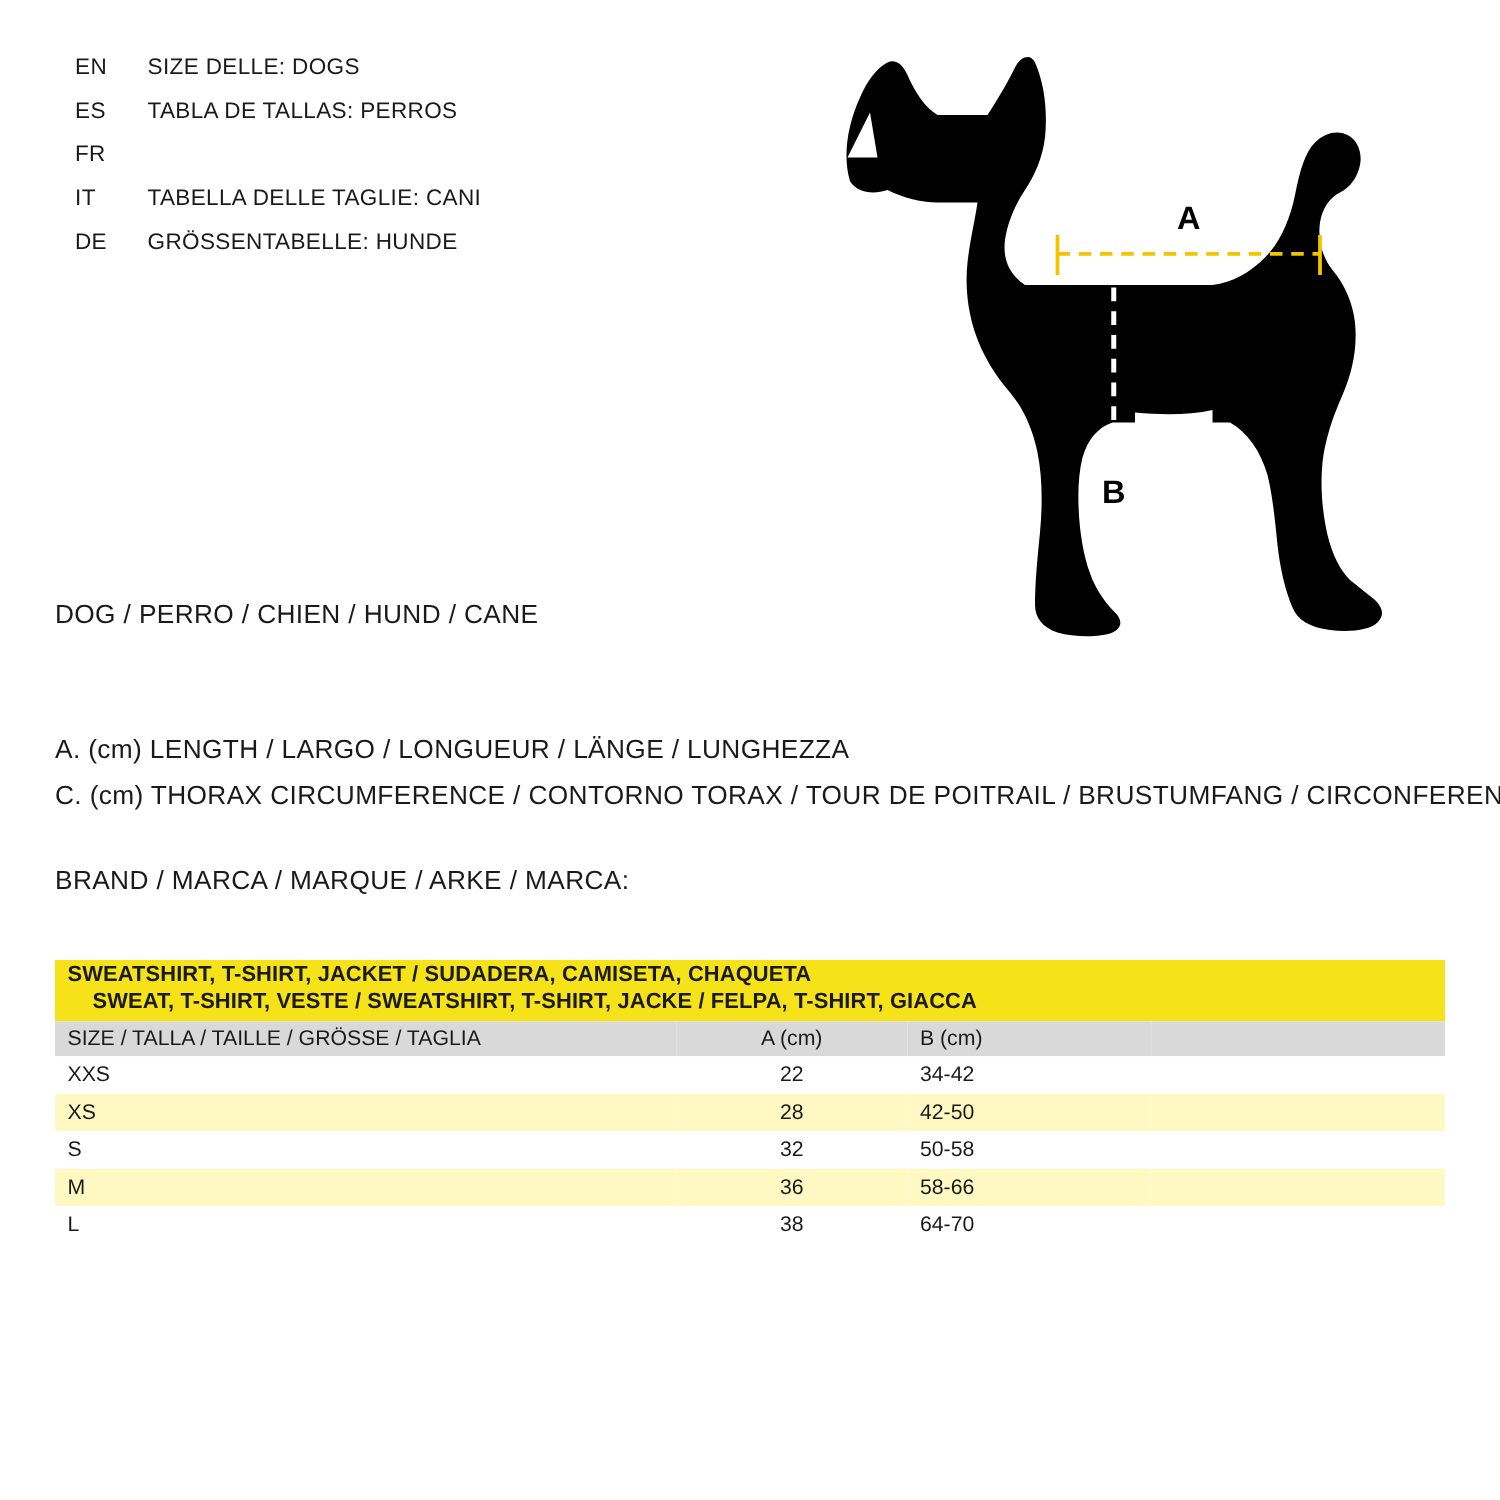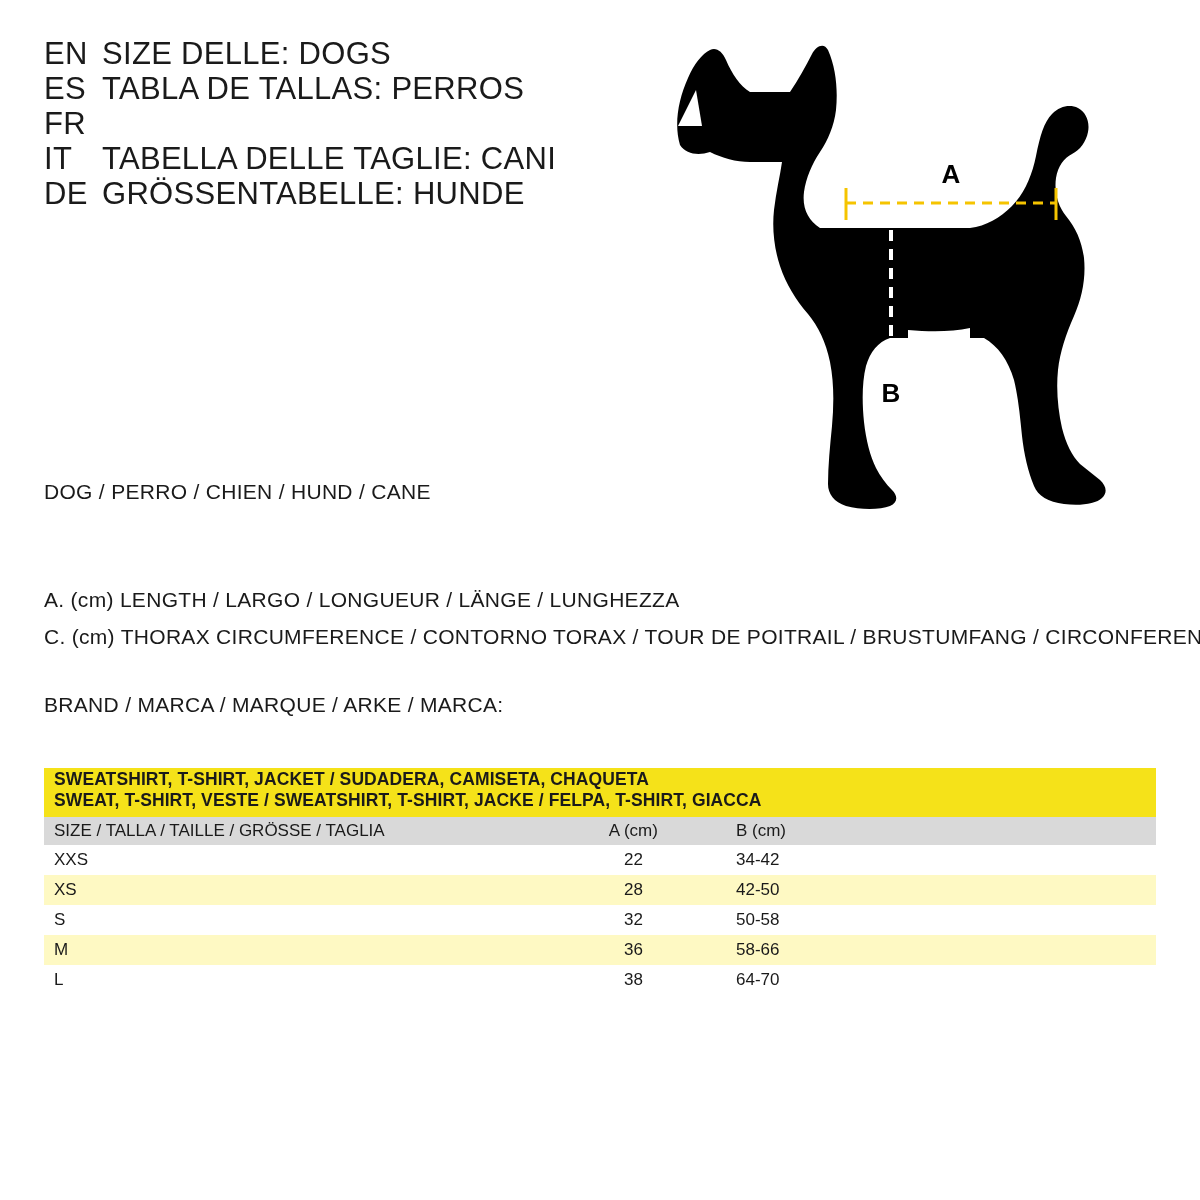--- a/index.html
+++ b/index.html
@@ -19,24 +19,25 @@
   
   .lang-block {
     position: absolute;
     left: 44px;
     top: 36px;
     width: 560px;
   }
   .lang-row {
     display: flex;
     align-items: baseline;
-    font-size: 31px;
+    font-size: 18px;
     line-height: 35px;
     letter-spacing: 0.3px;
     white-space: nowrap;
+    margin-left: 16px;
   }
   .lang-code {
     width: 58px;
     flex: 0 0 58px;
   }
   .lang-text {
     flex: 1 1 auto;
   }
 
   
@@ -79,21 +80,21 @@
     text-align: left;
   }
   .title-band td {
     background: #f5e219;
     font-weight: bold;
     font-size: 17.5px;
     line-height: 21px;
     padding: 1px 0 6px 10px;
     letter-spacing: 0.1px;
   }
-  .title-band .line2 { display: block; }
+  .title-band .line2 { display: block; margin-left: 20px; }
   .head-band td {
     background: #d9d9d9;
     font-size: 17px;
     padding: 4px 0 4px 10px;
     font-weight: normal;
   }
   .data-row td {
     padding: 5px 0 5px 10px;
     font-size: 17px;
     background: #ffffff;

